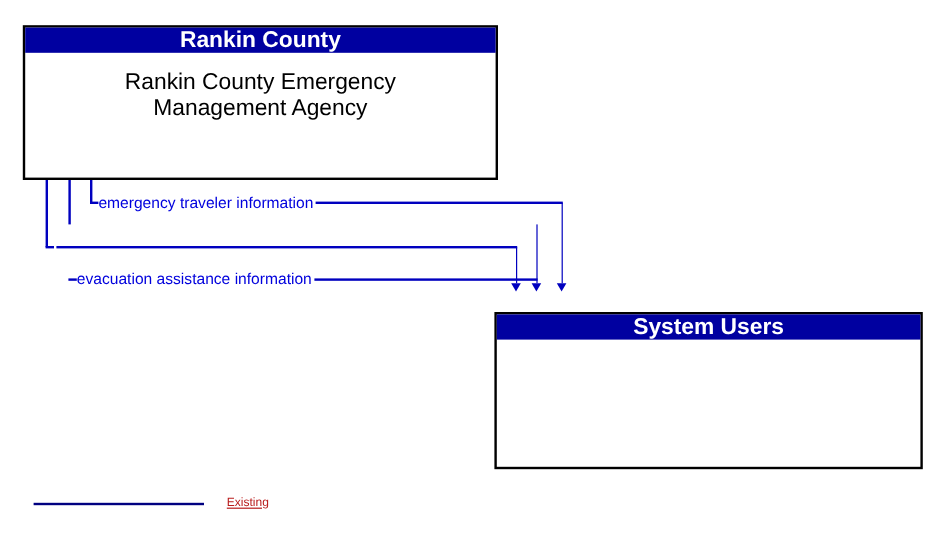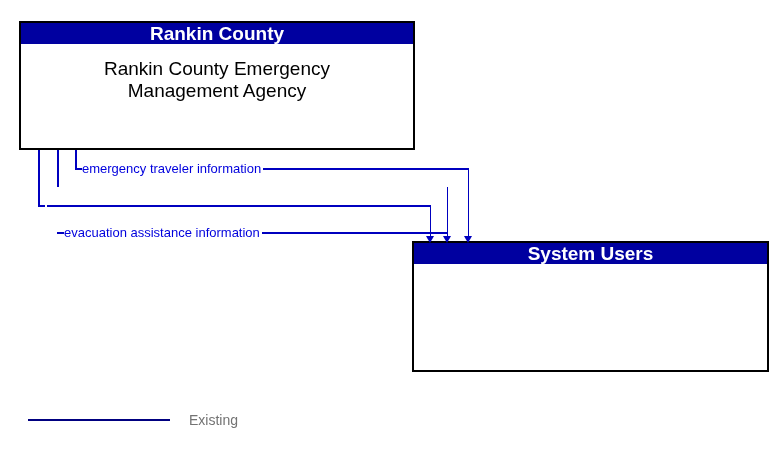--- a/index.html
+++ b/index.html
@@ -17,21 +17,21 @@
   }
 
   
   .entity-box {
     position: absolute;
     box-sizing: border-box;
     border: 2px solid #000000;
     background: #ffffff;
   }
   .box-rankin  { left: 19px;  top: 21px;  width: 396px; height: 129px; }
-  .box-system  { left: 412px; top: 241px; width: 357px; height: 131px; }
+  .box-system  { left: 412px; top: 260px; width: 357px; height: 131px; }
 
   .box-header {
     height: 21px;
     background: #0000A0;
     color: #ffffff;
     font-weight: bold;
     font-size: 19px;
     line-height: 21px;
     text-align: center;
     white-space: nowrap;
@@ -111,23 +111,24 @@
     left: 28px;
     top: 419px;
     width: 142px;
     height: 1.5px;
     background: #000080;
   }
   .legend-label {
     position: absolute;
     left: 189px;
     top: 412px;
-    font-size: 14px;
+    font-size: 10px;
     line-height: 16px;
-    color: #737373;
+    color: #b91c1c;
+    text-decoration: underline;
   }
 </style>
 </head>
 <body>
 
 <div class="canvas">
 
   <div class="entity-box box-rankin">
     <div class="box-header">Rankin County</div>
     <div class="box-body">

